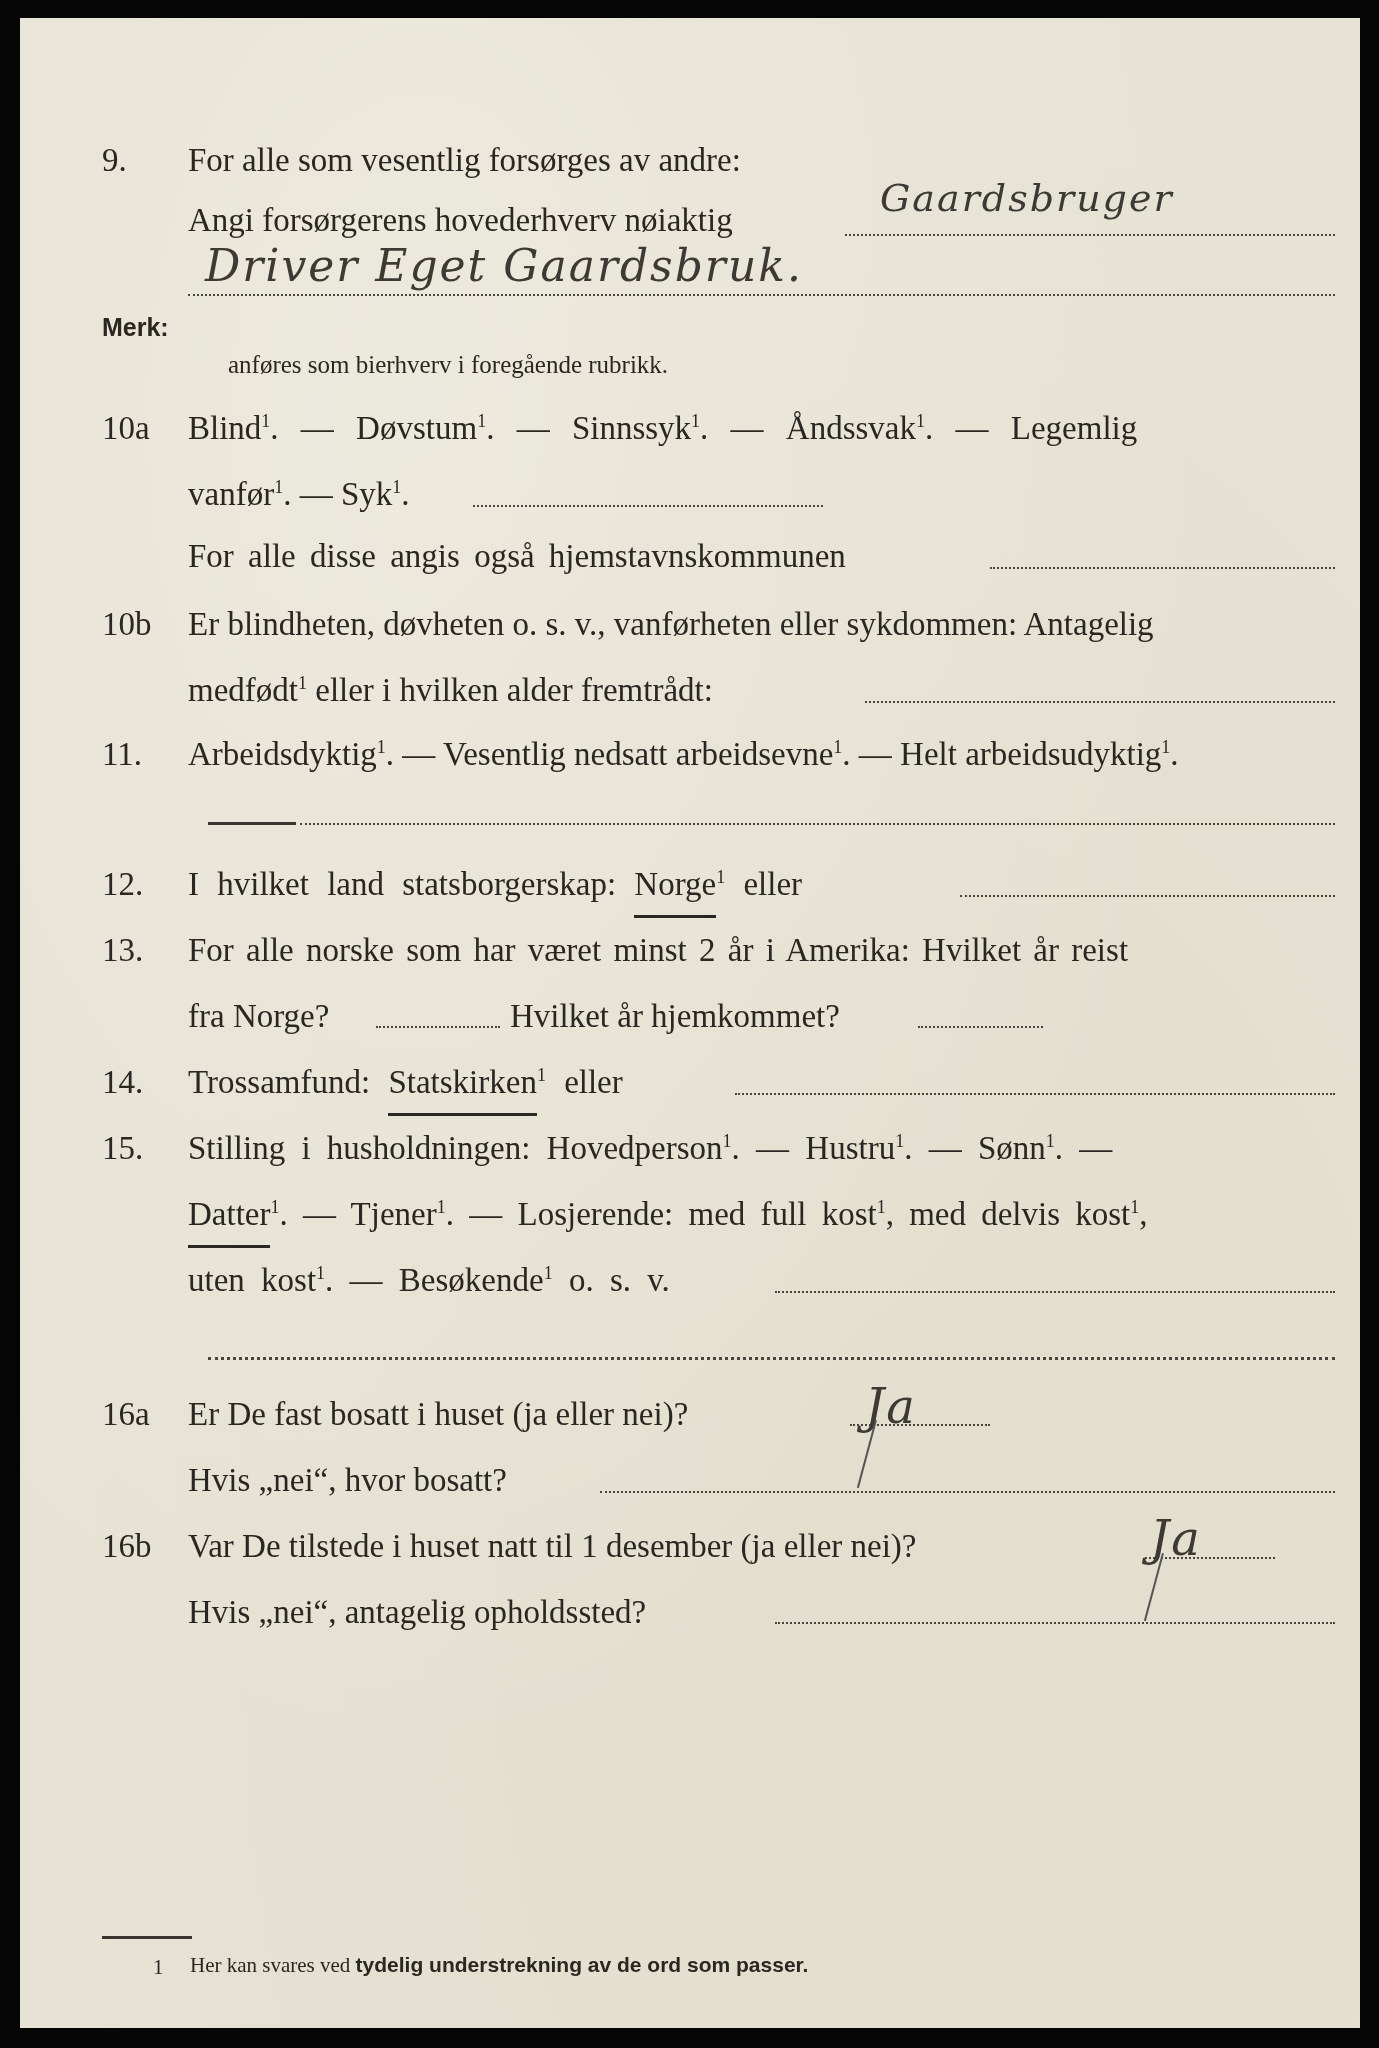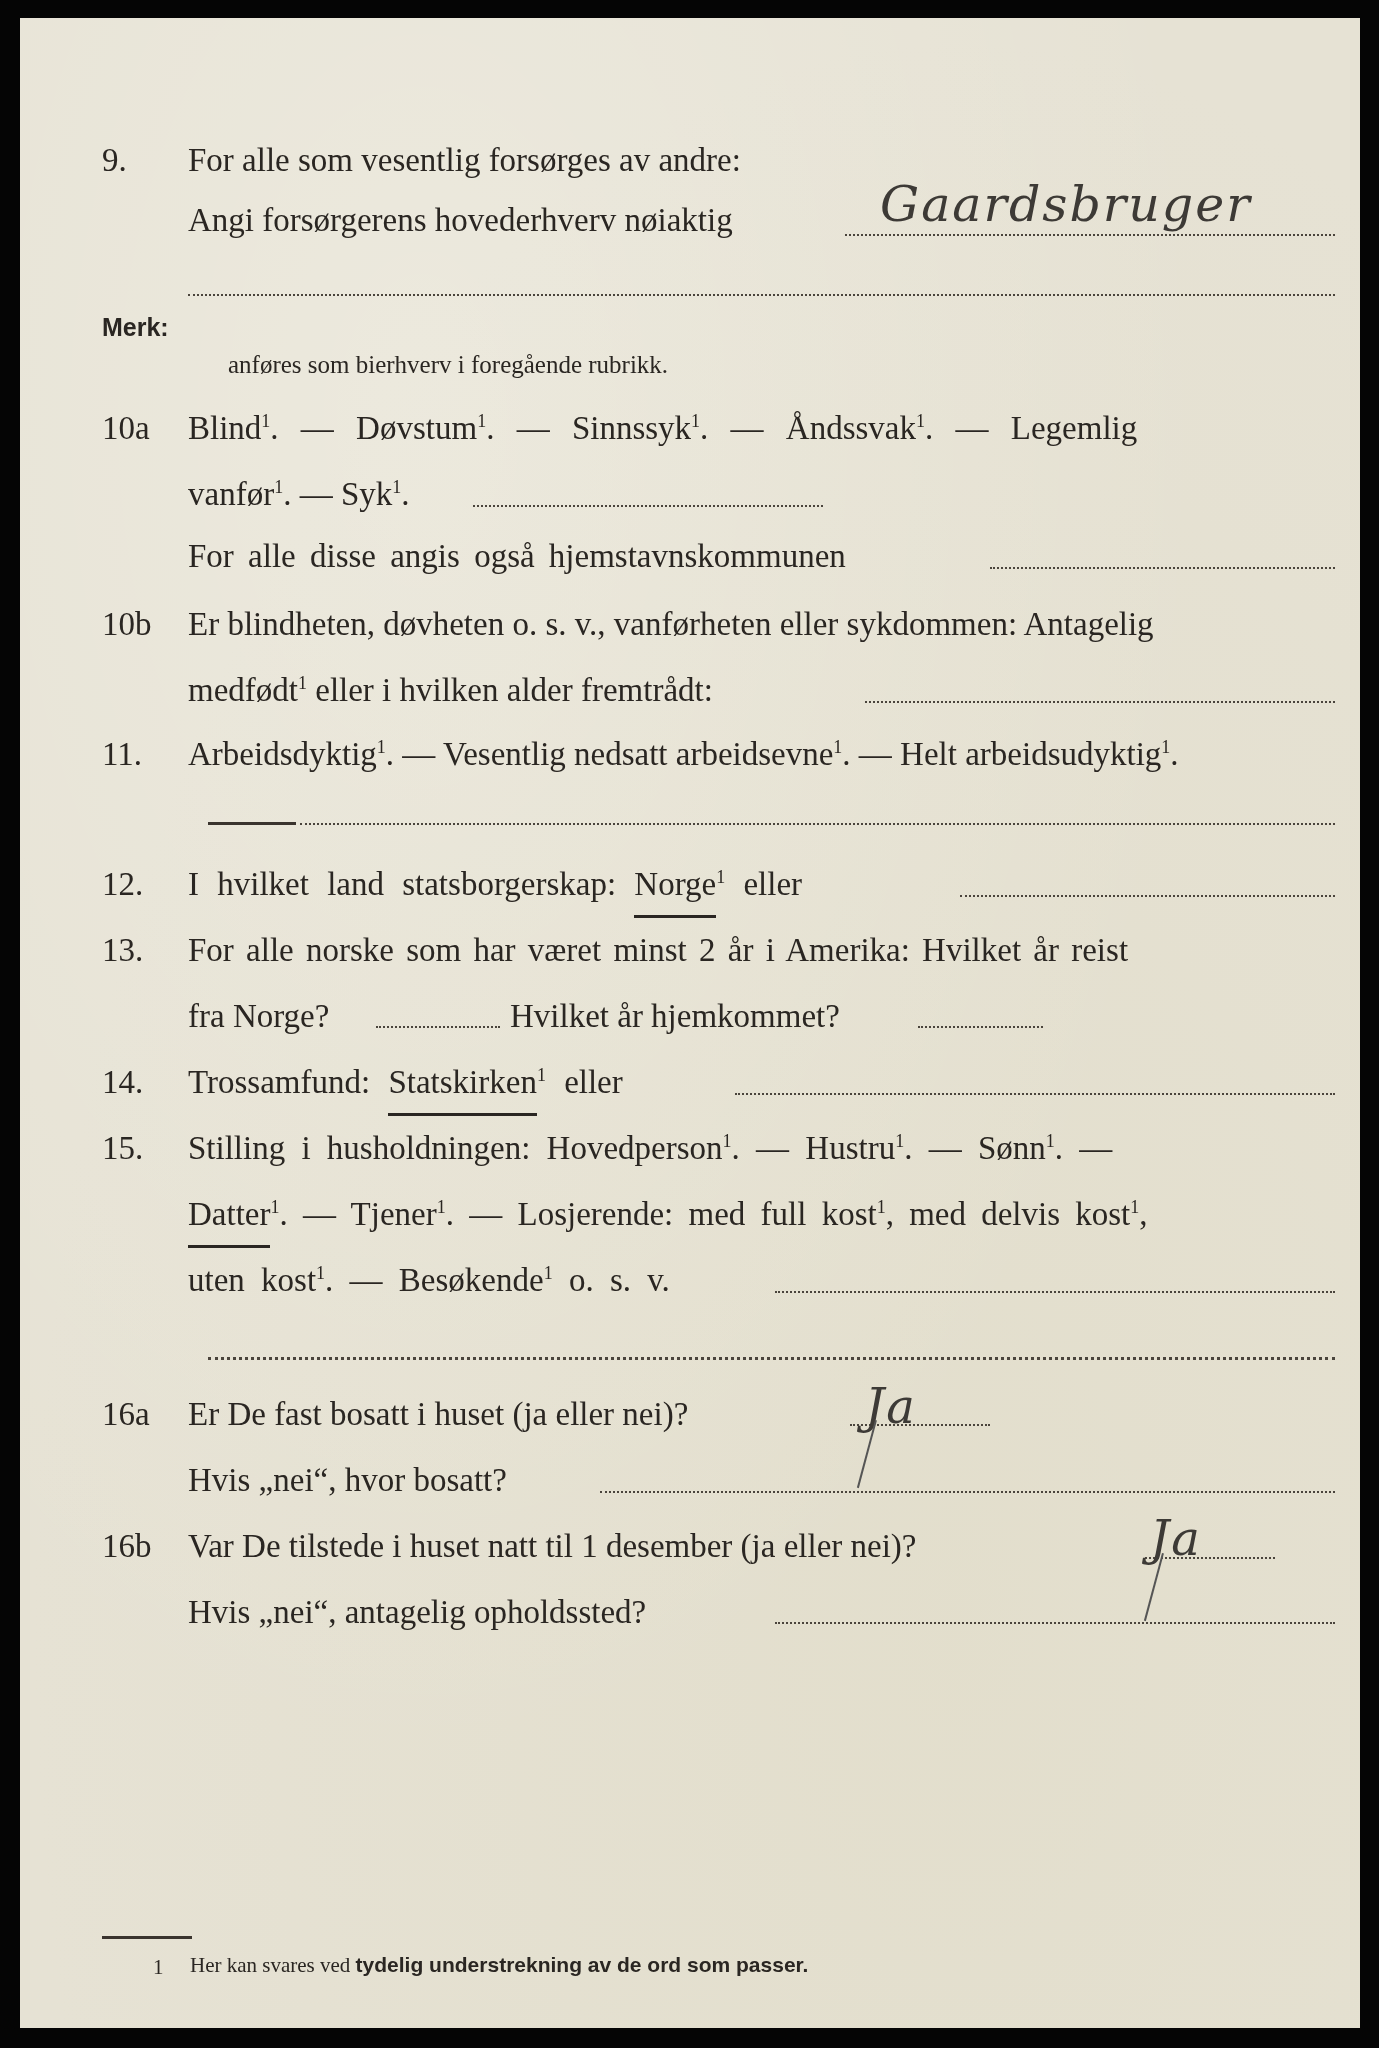--- a/index.html
+++ b/index.html
@@ -17,21 +17,21 @@
   .num { position: absolute; left: 82px; }
   .txt { position: absolute; left: 168px; }
   .sup { font-size: 18px; vertical-align: super; line-height: 0; }
   .dots {
     position: absolute; height: 0; border-bottom: 2px dotted #4a443c;
   }
   .solid { position: absolute; height: 0; border-bottom: 3px solid #3a342e; }
   .underline-mark { border-bottom: 3px solid #2a2622; padding-bottom: 13px; }
   .hand {
     position: absolute; font-family: "DejaVu Serif", serif; font-style: italic;
-    color: #3d3a36; font-size: 49px; letter-spacing: 2px;
+    color: #3d3a36; font-size: 38px; letter-spacing: 2px;
   }
   .merk { position: absolute; font-size: 25px; line-height: 38px; }
   .merk b { font-family: "Liberation Sans", sans-serif; font-weight: bold; }
   .foot { position: absolute; font-size: 21px; }
   .foot .bold { font-weight: bold; font-family: "Liberation Sans", sans-serif; }
   .stroke { position: absolute; border-left: 2px solid #555; transform-origin: top left; }
 </style>
 </head>
 <body>
 
@@ -39,20 +39,21 @@
 
   <div class="row" style="top:122px;">
     <span class="num">9.</span>
     <span class="txt">For alle som vesentlig forsørges av andre:</span>
   </div>
   <div class="row" style="top:182px;">
     <span class="txt">Angi forsørgerens hovederhverv nøiaktig</span>
   </div>
   <div class="dots" style="left:825px; width:490px; top:216px;"></div>
   <div class="hand" style="left:860px; top:158px;">Gaardsbruger</div>
+  <div class="hand" style="left:185px; top:222px; font-size:44px;">Driver Eget Gaardsbruk.</div>
   <div class="dots" style="left:168px; width:1147px; top:276px;"></div>
 
   <div class="merk" style="left:82px; top:290px;">
     <b>Merk:</b>
   </div>
   <div class="merk" style="left:208px; top:328px;">anføres som bierhverv i foregående rubrikk.</div>
 
   <div class="row" style="top:390px;">
     <span class="num">10a</span>
     <span class="txt" style="word-spacing:14px;">

